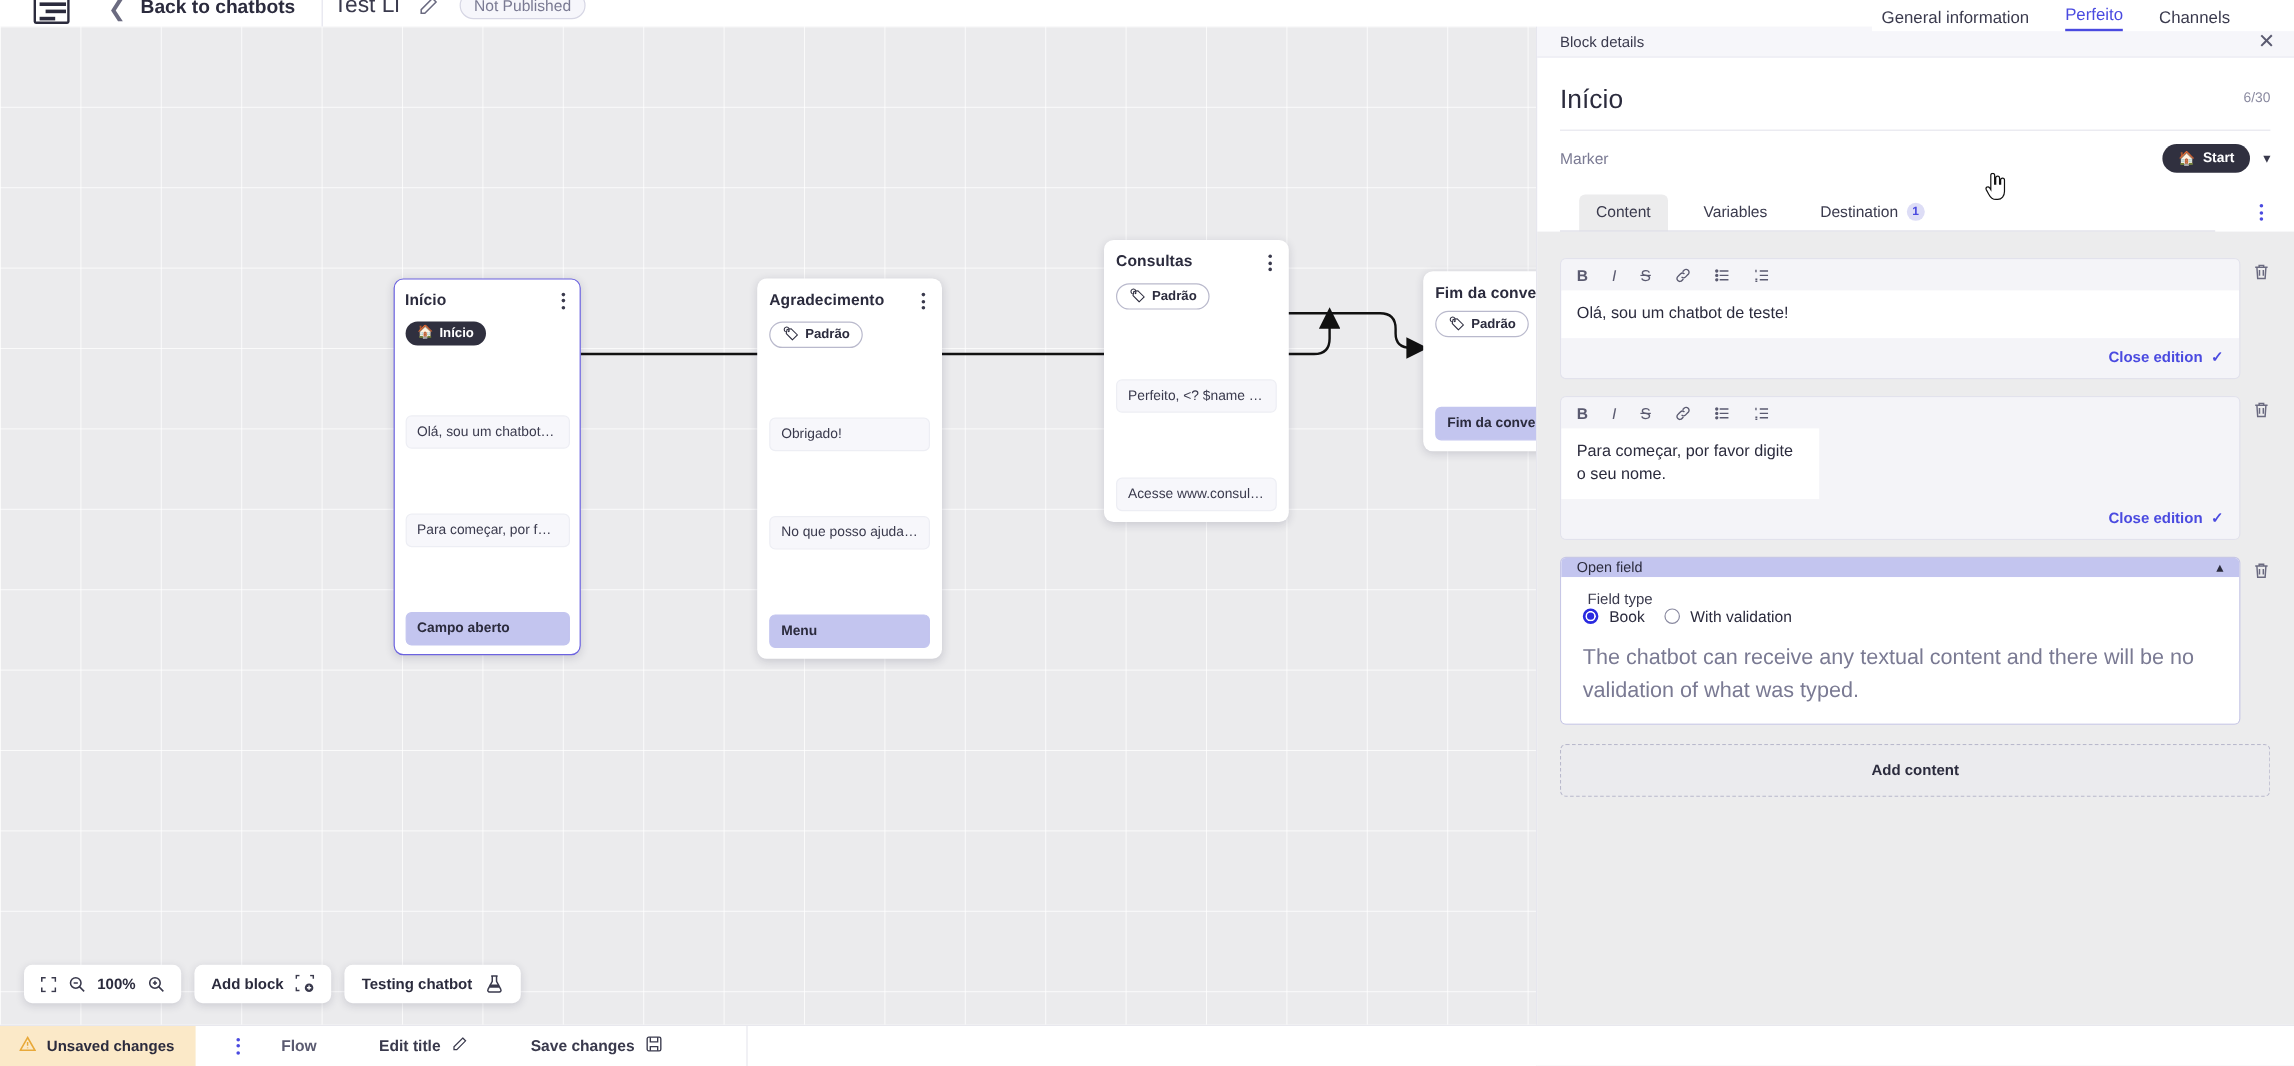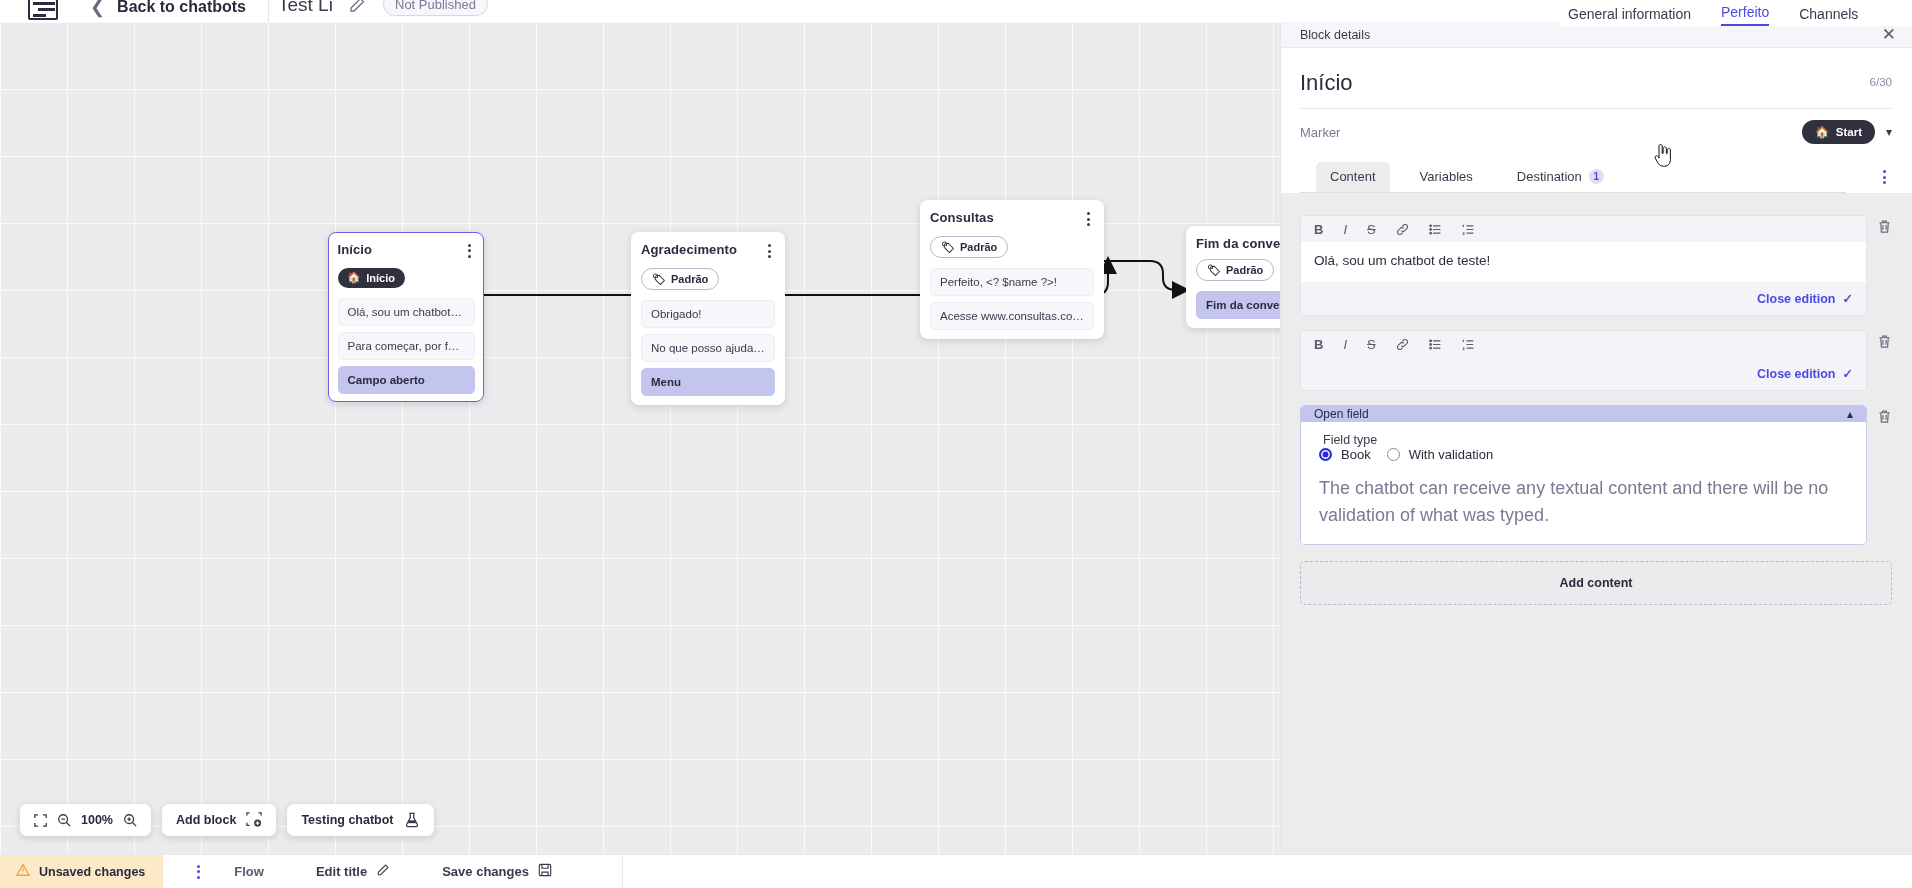--- a/index.html
+++ b/index.html
@@ -87,21 +87,21 @@
     margin-top: 8px;
     border-radius: 20px; font-size: 11px; font-weight: bold;
     padding: 4px 10px;
   }
   .chip.dark { background:#30303f; color:#fff; }
   .chip.outline { background:#fff; color:#2b2b3d; border:1px solid #b9b9cc; }
   .chip .glyph { font-size: 11px; line-height:1; }
   .node-rows { margin-top: 10px; display:flex; flex-direction:column; gap:6px; }
   .row {
     border-radius: 5px; font-size: 11.5px; padding: 7px 9px;
-    color:#3a3a4d; white-space:nowrap; overflow:hidden; text-overflow:ellipsis;
+    color:#3a3a4d; white-space:nowrap; overflow:hidden; text-overflow:ellipsis;margin-top:48px;
   }
   .row.plain { background:#f7f7fb; border:1px solid #edeef4; }
   .row.highlight { background:#c3c5ef; color:#2b2b3d; font-weight:bold; border:1px solid #c3c5ef; }
 
   
   .float-toolbar {
     position:absolute; left:20px; bottom:52px; display:flex; gap:11px; z-index:20;
   }
   .pill {
     background:#fff; border-radius: 7px; box-shadow:0 2px 7px rgba(40,40,70,.17);
@@ -322,21 +322,21 @@
       <span class="glyph">🏷</span>
       <span>Padrão</span>
     </div>
     <div class="node-rows">
       <div class="row plain">Obrigado!</div>
       <div class="row plain">No que posso ajudar, &lt;? $name ...</div>
       <div class="row highlight">Menu</div>
     </div>
   </div>
 
-  <div class="node" style="left:920px; top:178px; width:184px;">
+  <div class="node" style="left:920px; top:178px; width:154px;">
     <div class="node-head">
       <div class="node-title">Consultas</div>
       <div class="kebab">
           <i></i>
           <i></i>
           <i></i>
         </div>
     </div>
     <div class="chip outline">
       <span class="glyph">🏷</span>
@@ -523,20 +523,21 @@
               <circle cx="2" cy="8" r="1" fill="#5a5a70"></circle>
                 <circle cx="2" cy="12.5" r="1" fill="#5a5a70"></circle>
             </svg>
           </span>
           <span class="etool">
             <svg width="13" height="13" viewBox="0 0 16 16" fill="none" stroke="#5a5a70" stroke-width="1.4">
               <path d="M5.5 3.5h8.5M5.5 8h8.5M5.5 12.5h8.5M1.6 2.2v2.6M1 12h2M1 14h2"></path>
             </svg>
           </span>
         </div>
+        <div class="editor-text" style="max-width:215px;">Para começar, por favor digite o seu nome.</div>
         <div class="editor-foot">
           <span class="close-edition">
             <span>Close edition</span>
             <span>✓</span>
           </span>
         </div>
       </div>
       <div class="trash">
         <svg width="15" height="15" viewBox="0 0 16 16" fill="none" stroke="#6a6a80" stroke-width="1.3">
           <path d="M2.5 4h11M6 4V2.3h4V4M4 4l.7 10h6.6L12 4M6.3 6.5v5M9.7 6.5v5"></path>

